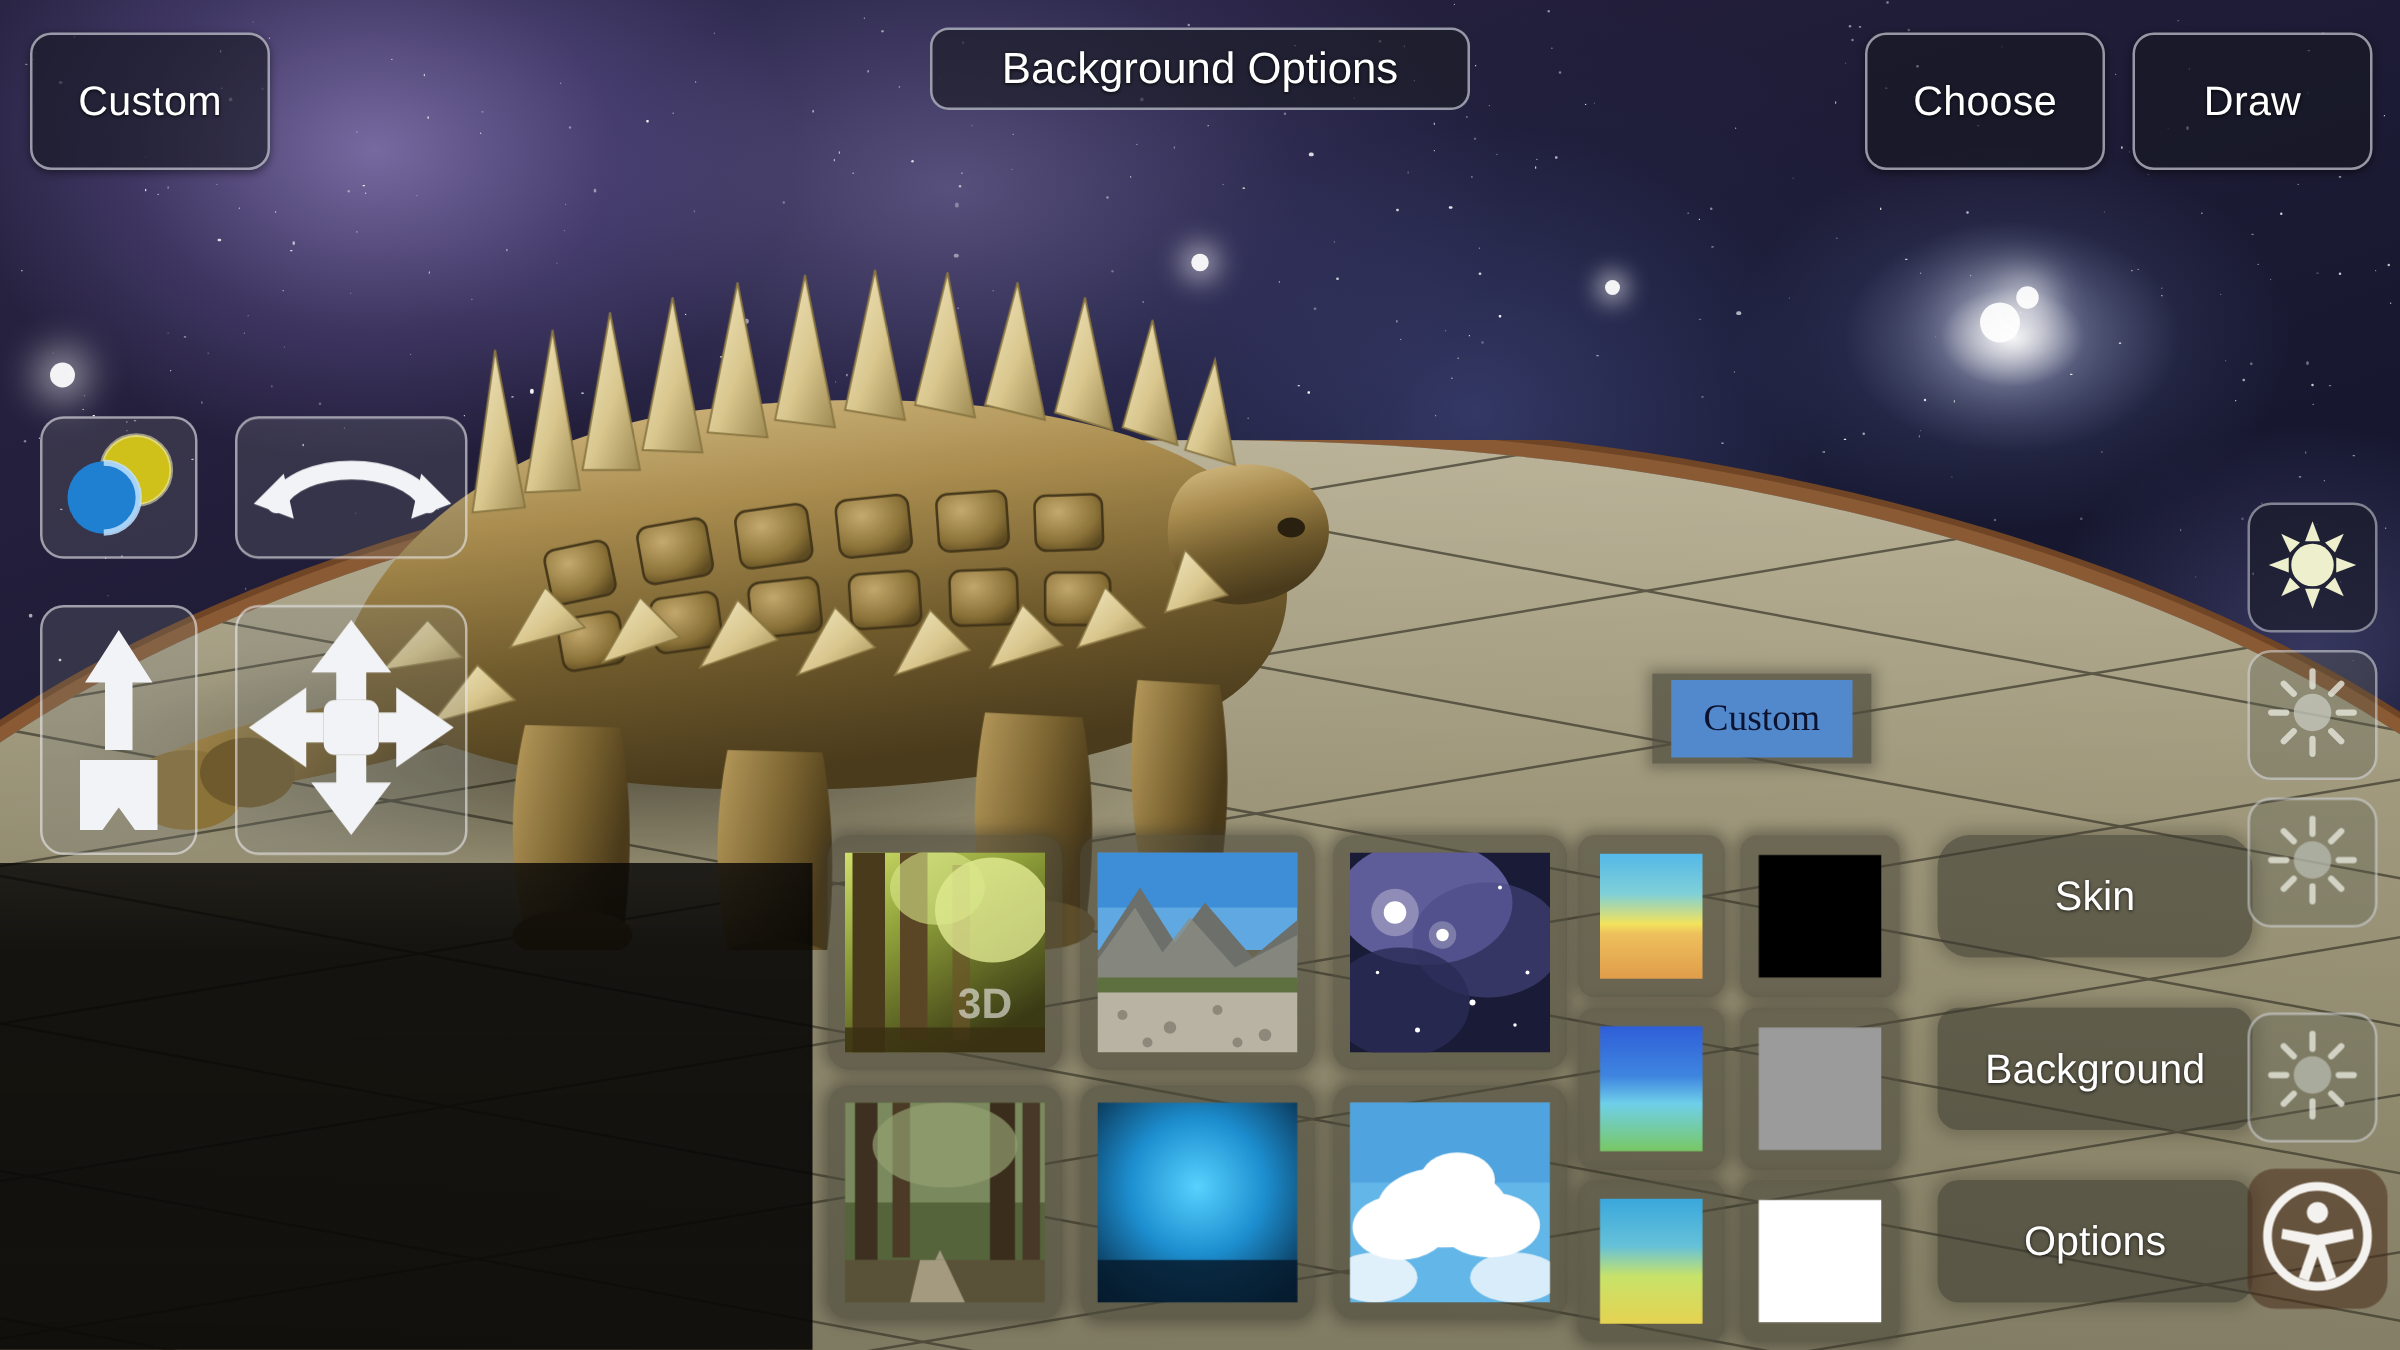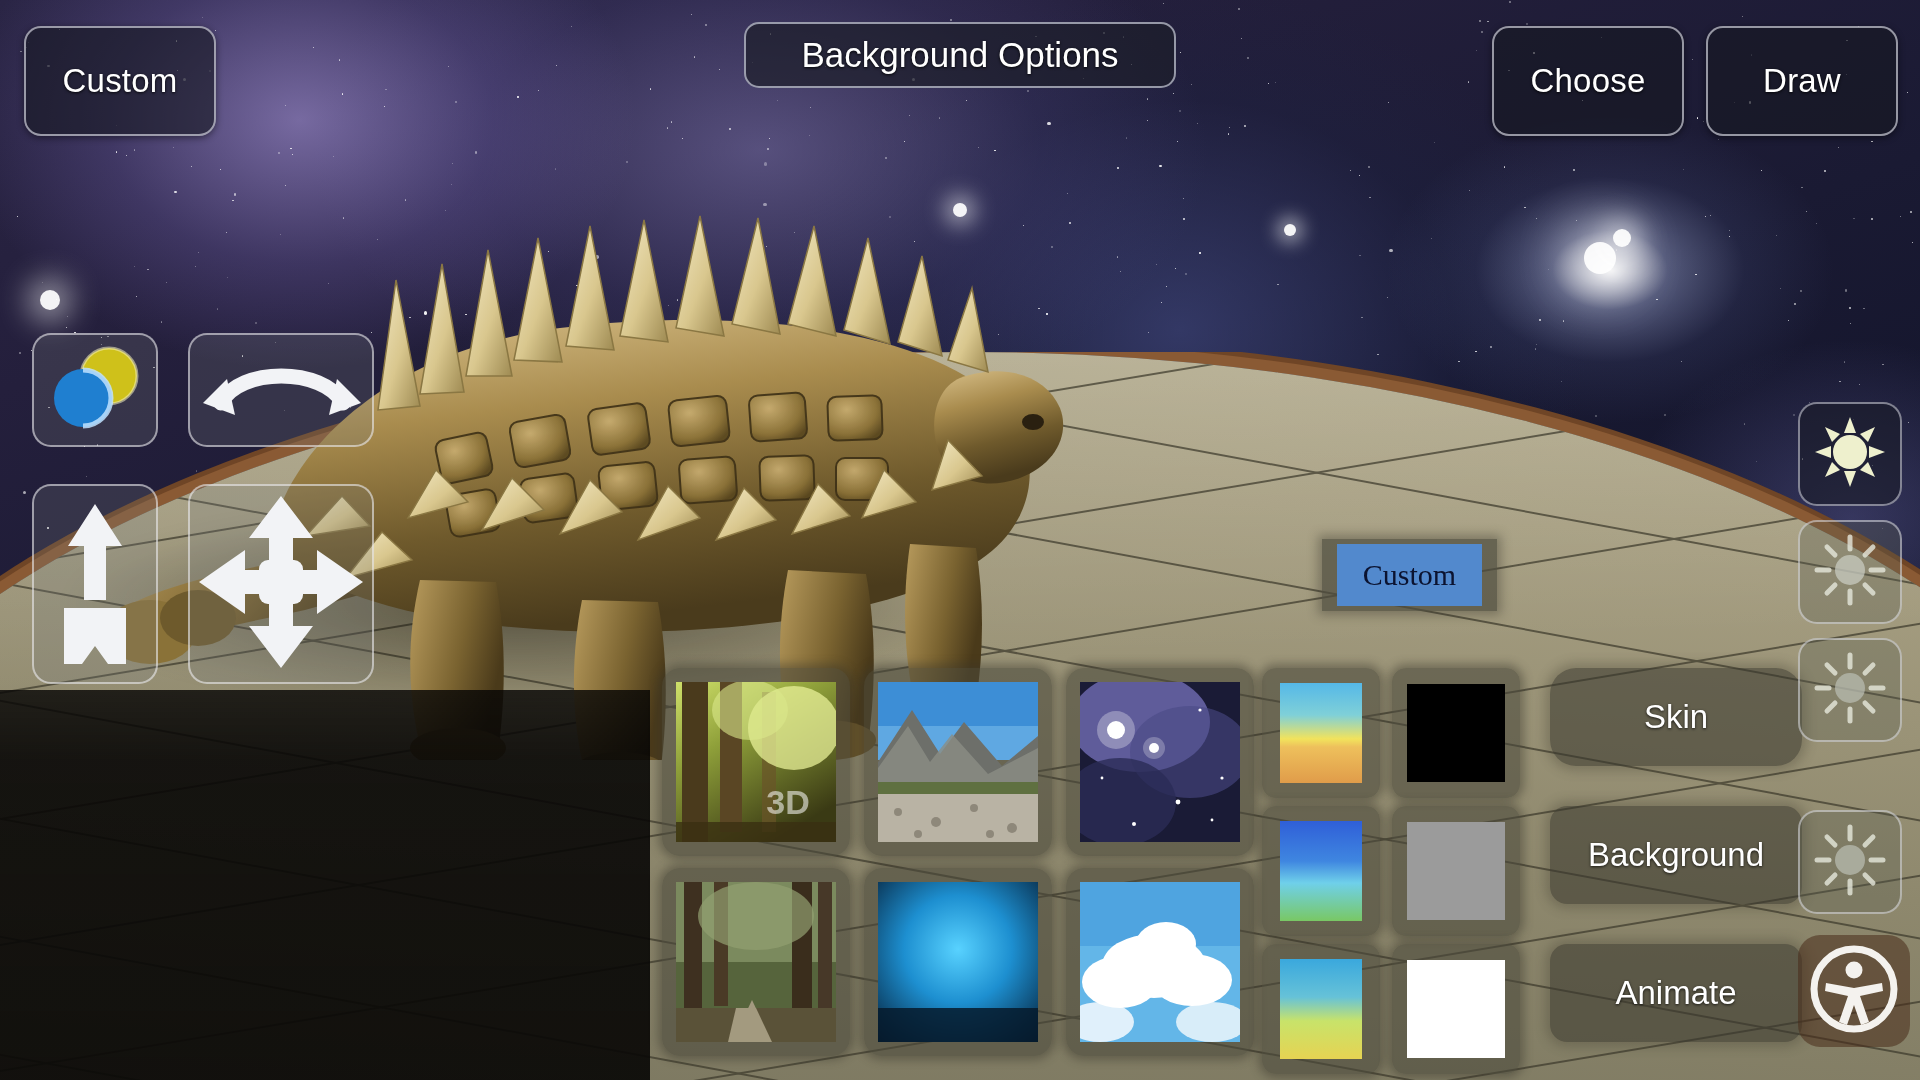--- a/index.html
+++ b/index.html
@@ -859,21 +859,21 @@
     <span class="swq" style="background:#ffffff;"></span>
   </div>
 
   <div class="menubtn" style="left:1550px;top:668px;border-radius:26px;">
     <span>Skin</span>
   </div>
   <div class="menubtn" style="left:1550px;top:806px;">
     <span>Background</span>
   </div>
   <div class="menubtn" style="left:1550px;top:944px;">
-    <span>Animate</span>
+    <span>Options</span>
   </div>
 
   <div class="sunbtn dark" style="top:402px;">
     <span>
       <svg width="74" height="74" viewBox="0 0 74 74">
         <circle cx="37" cy="37" r="17" fill="#eef0cd"></circle>
         <g fill="#eef0cd">
           <path d="M37 2 L43 18 H31 Z"></path>
             <path d="M37 72 L31 56 H43 Z"></path>
           <path d="M2 37 L18 31 V43 Z"></path>

